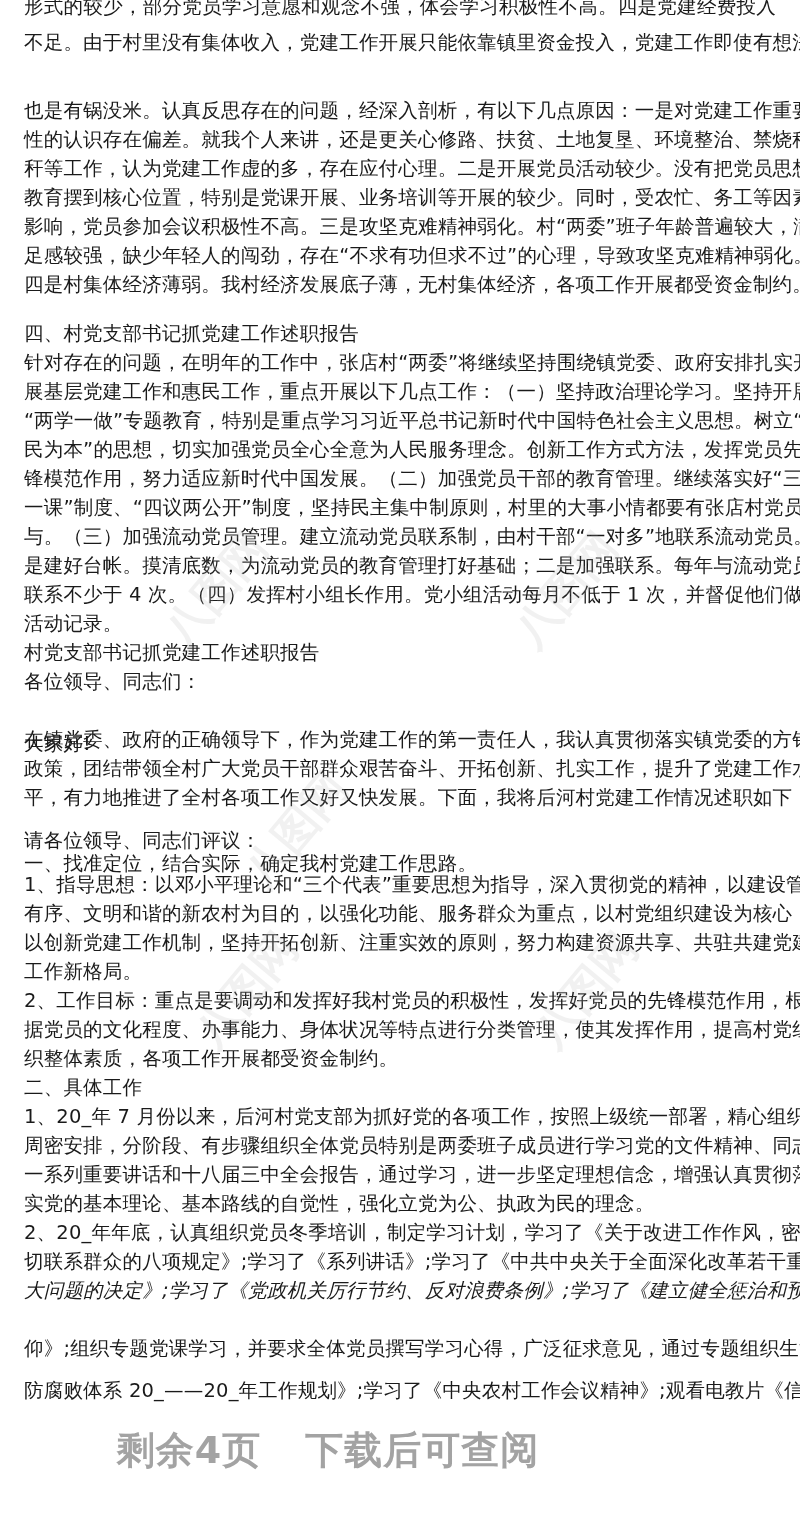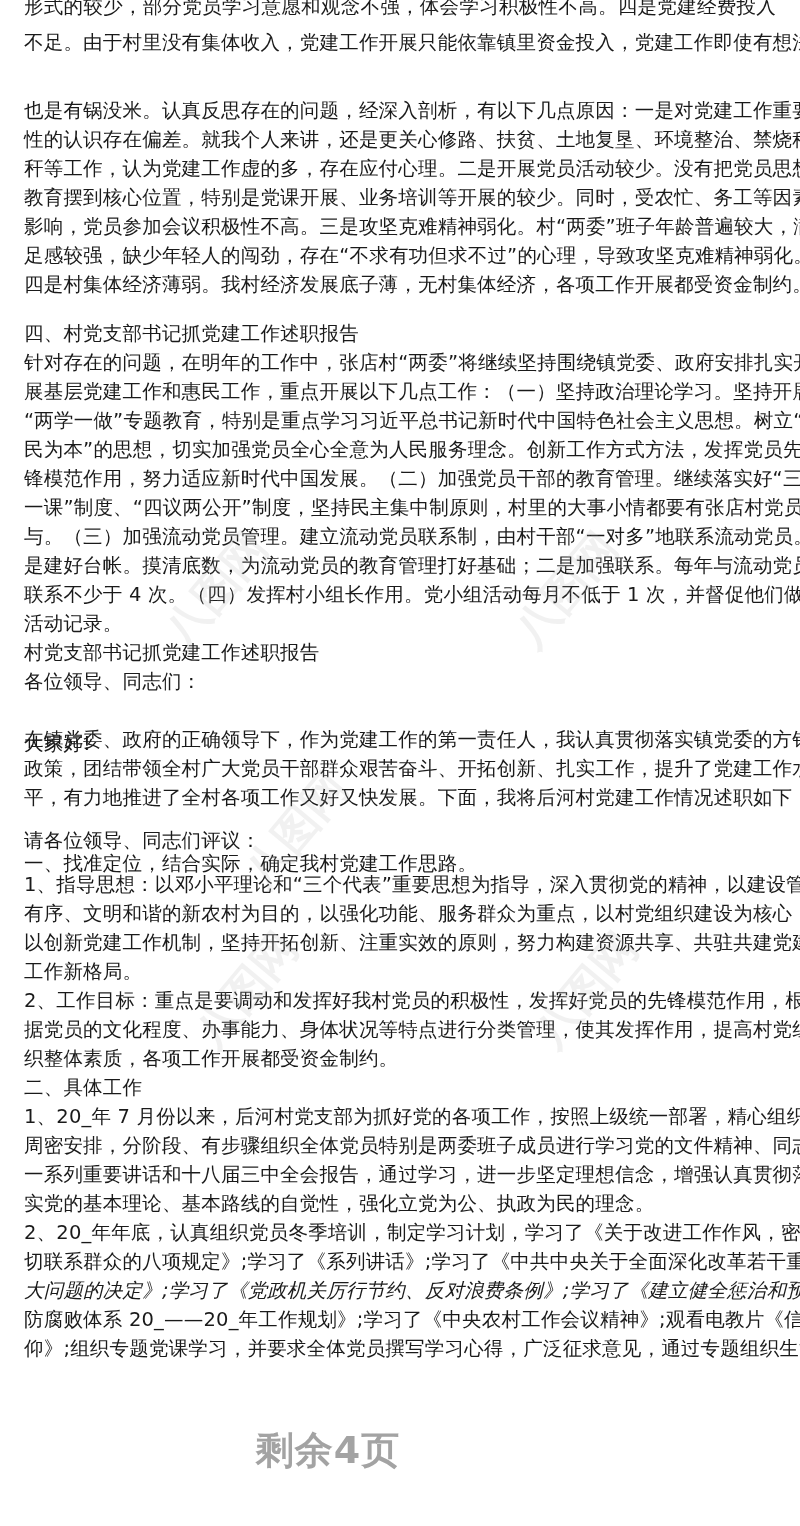--- a/index.html
+++ b/index.html
@@ -98,27 +98,28 @@
     <div class="line justify" style="top: 1015px;">据党员的文化程度、办事能力、身体状况等特点进行分类管理，使其发挥作用，提高村党组</div>
     <div class="line" style="top: 1044px;">织整体素质，各项工作开展都受资金制约。</div>
     <div class="line" style="top: 1073px;">二、具体工作</div>
     <div class="line justify" style="top: 1102px;">1、20_年 7 月份以来，后河村党支部为抓好党的各项工作，按照上级统一部署，精心组织，</div>
     <div class="line justify" style="top: 1131px;">周密安排，分阶段、有步骤组织全体党员特别是两委班子成员进行学习党的文件精神、同志</div>
     <div class="line justify" style="top: 1160px;">一系列重要讲话和十八届三中全会报告，通过学习，进一步坚定理想信念，增强认真贯彻落</div>
     <div class="line" style="top: 1189px;">实党的基本理论、基本路线的自觉性，强化立党为公、执政为民的理念。</div>
     <div class="line justify" style="top: 1218px;">2、20_年年底，认真组织党员冬季培训，制定学习计划，学习了《关于改进工作作风，密</div>
     <div class="line justify" style="top: 1247px;">切联系群众的八项规定》;学习了《系列讲话》;学习了《中共中央关于全面深化改革若干重</div>
     <div class="line justify" style="top: 1276px; font-style: italic;">大问题的决定》;学习了《党政机关厉行节约、反对浪费条例》;学习了《建立健全惩治和预</div>
-    <div class="line justify" style="top: 1305px;">防腐败体系 20_——20_年工作规划》;学习了《中央农村工作会议精神》;观看电教片《信</div>
+    <div class="line justify" style="top: 1376px;">防腐败体系 20_——20_年工作规划》;学习了《中央农村工作会议精神》;观看电教片《信</div>
     <div class="line justify" style="top: 1334px;">仰》;组织专题党课学习，并要求全体党员撰写学习心得，广泛征求意见，通过专题组织生活</div>
   </div>
 
 <div id="watermark-layer">
     <div class="watermark" style="left: 150px; top: 560px;">八图网</div>
     <div class="watermark" style="left: 500px; top: 560px;">八图网</div>
     <div class="watermark" style="left: 230px; top: 800px;">八图网</div>
     <div class="watermark" style="left: 180px; top: 960px;">八图网</div>
     <div class="watermark" style="left: 520px; top: 960px;">八图网</div>
   </div>
 
 <div class="footer-banner">
   <span class="footer-text">剩余4页</span>
+  <span class="footer-text">下载后可查阅</span>
 </div>
 
 </body></html>

